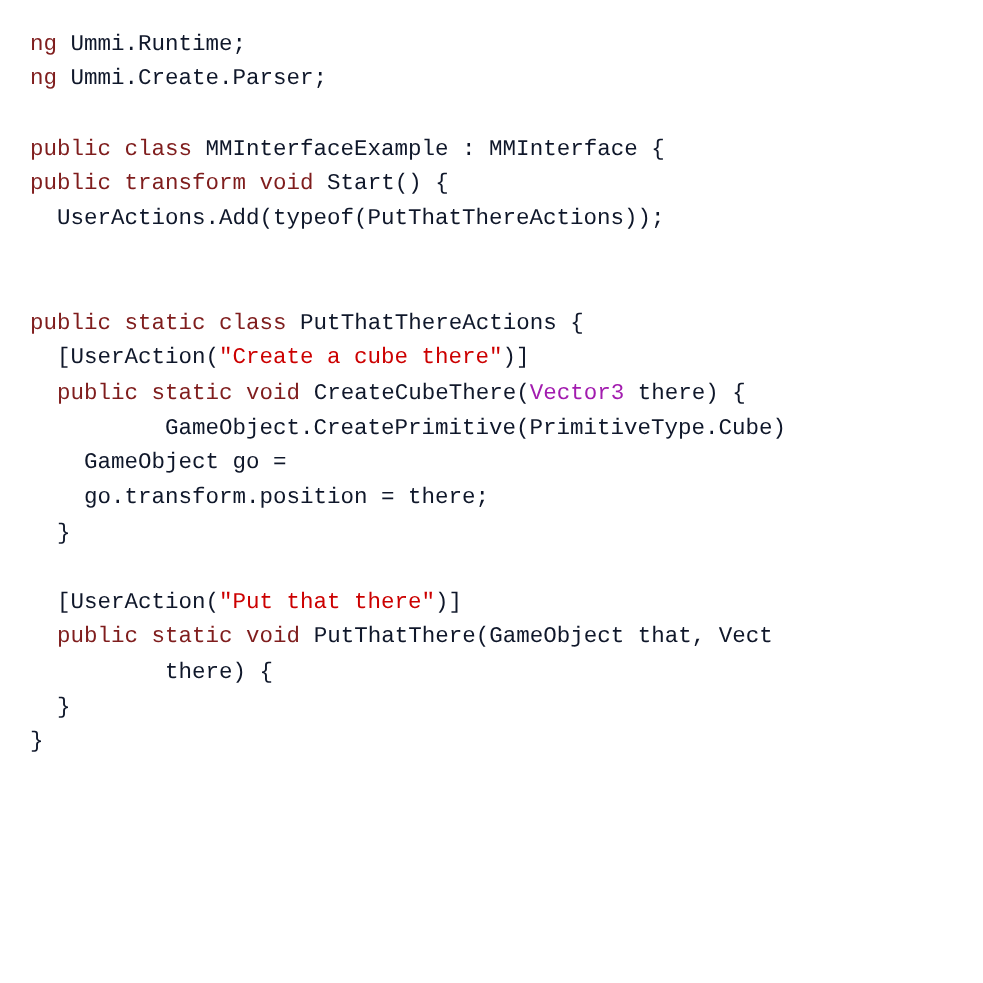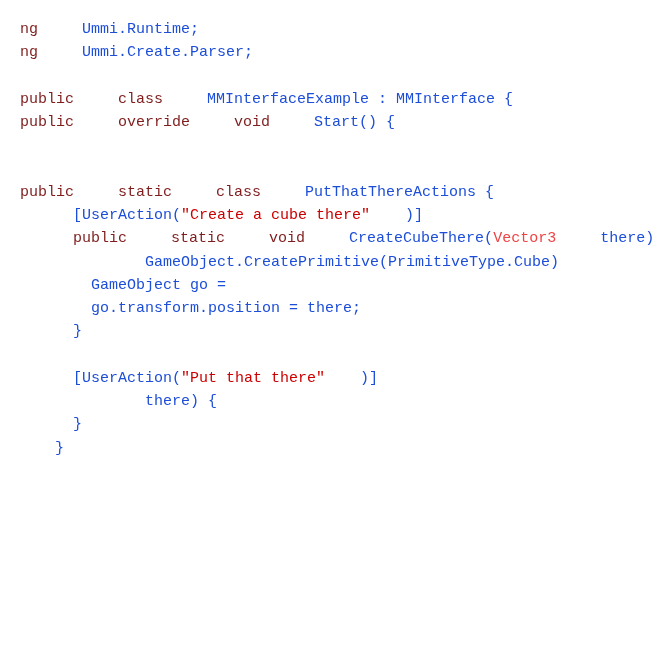--- a/index.html
+++ b/index.html
@@ -28,31 +28,30 @@
       white-space: pre;
       display: block;
     }
 
     .kw {
       color: #7f1d1d;
       font-weight: normal;
     }
 
     .type {
-      color: #ef4444;
+      color: #a21caf;
       margin-top: 13px;
     }
 
     .string {
       color: #cc0000;
     }
 
     .plain {
-      color: #1d4ed8;
-      padding-left: 35px;
+      color: #0f172a;
     }
 
     .empty {
       height: 1.55em;
       display: block;
     }
   </style>
 </head>
 <body>
 
@@ -60,22 +59,23 @@
 
   <span class="line"><span class="kw">ng</span><span class="plain"> Ummi.Runtime;</span></span>
 
   <span class="line"><span class="kw">ng</span><span class="plain"> Ummi.Create.Parser;</span></span>
 
 
   <span class="empty"></span>
 
   <span class="line"><span class="kw">public</span><span class="plain"> </span><span class="kw">class</span><span class="plain"> MMInterfaceExample : MMInterface {</span></span>
 
-  <span class="line"><span class="kw">public</span><span class="plain"> </span><span class="kw">override</span><span class="plain"> </span><span class="kw">void</span><span class="plain"> Start() {</span></span>
+  <span class="line"><span class="kw">public</span><span class="plain"> </span><span class="kw">transform</span><span class="plain"> </span><span class="kw">void</span><span class="plain"> Start() {</span></span>
 
+  <span class="line"><span class="plain">  UserActions.Add(typeof(PutThatThereActions));</span></span>
 
   <span class="empty"></span>
   <span class="empty"></span>
 
   <span class="line"><span class="kw">public</span><span class="plain"> </span><span class="kw">static</span><span class="plain"> </span><span class="kw">class</span><span class="plain"> PutThatThereActions {</span></span>
 
   <span class="line"><span class="plain">  [UserAction(</span><span class="string">"Create a cube there"</span><span class="plain">)]</span></span>
 
   <span class="line"><span class="plain">  </span><span class="kw">public</span><span class="plain"> </span><span class="kw">static</span><span class="plain"> </span><span class="kw">void</span><span class="plain"> CreateCubeThere(</span><span class="type">Vector3</span><span class="plain"> there) {</span></span>
 
@@ -84,20 +84,21 @@
   <span class="line"><span class="plain">    GameObject go =</span></span>
 
   <span class="line"><span class="plain">    go.transform.position = there;</span></span>
 
   <span class="line"><span class="plain">  }</span></span>
 
   <span class="empty"></span>
 
   <span class="line"><span class="plain">  [UserAction(</span><span class="string">"Put that there"</span><span class="plain">)]</span></span>
 
+  <span class="line"><span class="plain">  </span><span class="kw">public</span><span class="plain"> </span><span class="kw">static</span><span class="plain"> </span><span class="kw">void</span><span class="plain"> PutThatThere(GameObject that, Vect</span></span>
 
   <span class="line"><span class="plain">          there) {</span></span>
 
 
   <span class="line"><span class="plain">  }</span></span>
 
   <span class="line"><span class="plain">}</span></span>
 
 </div>
 

